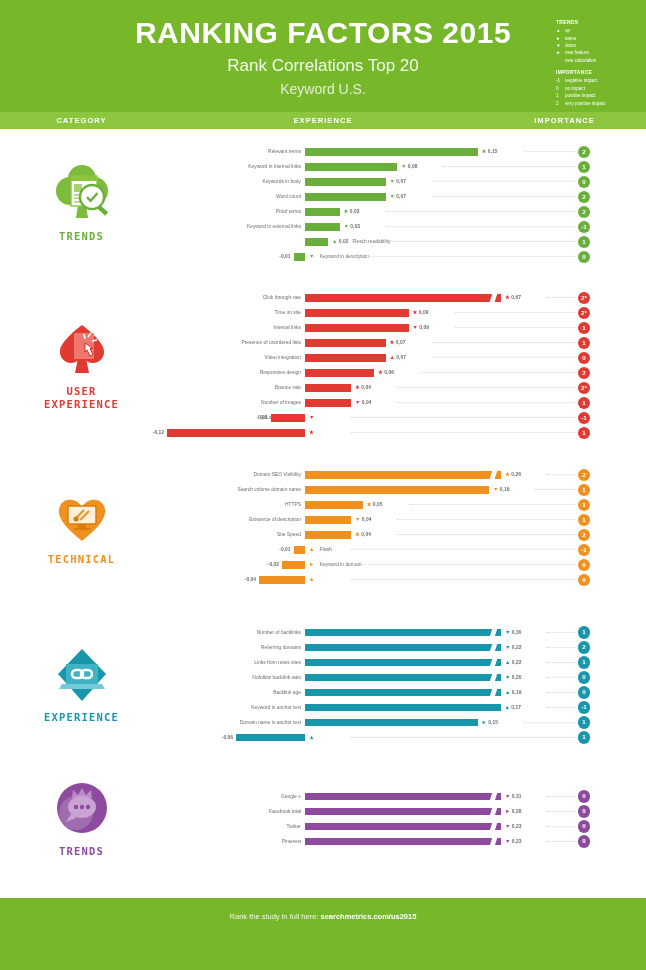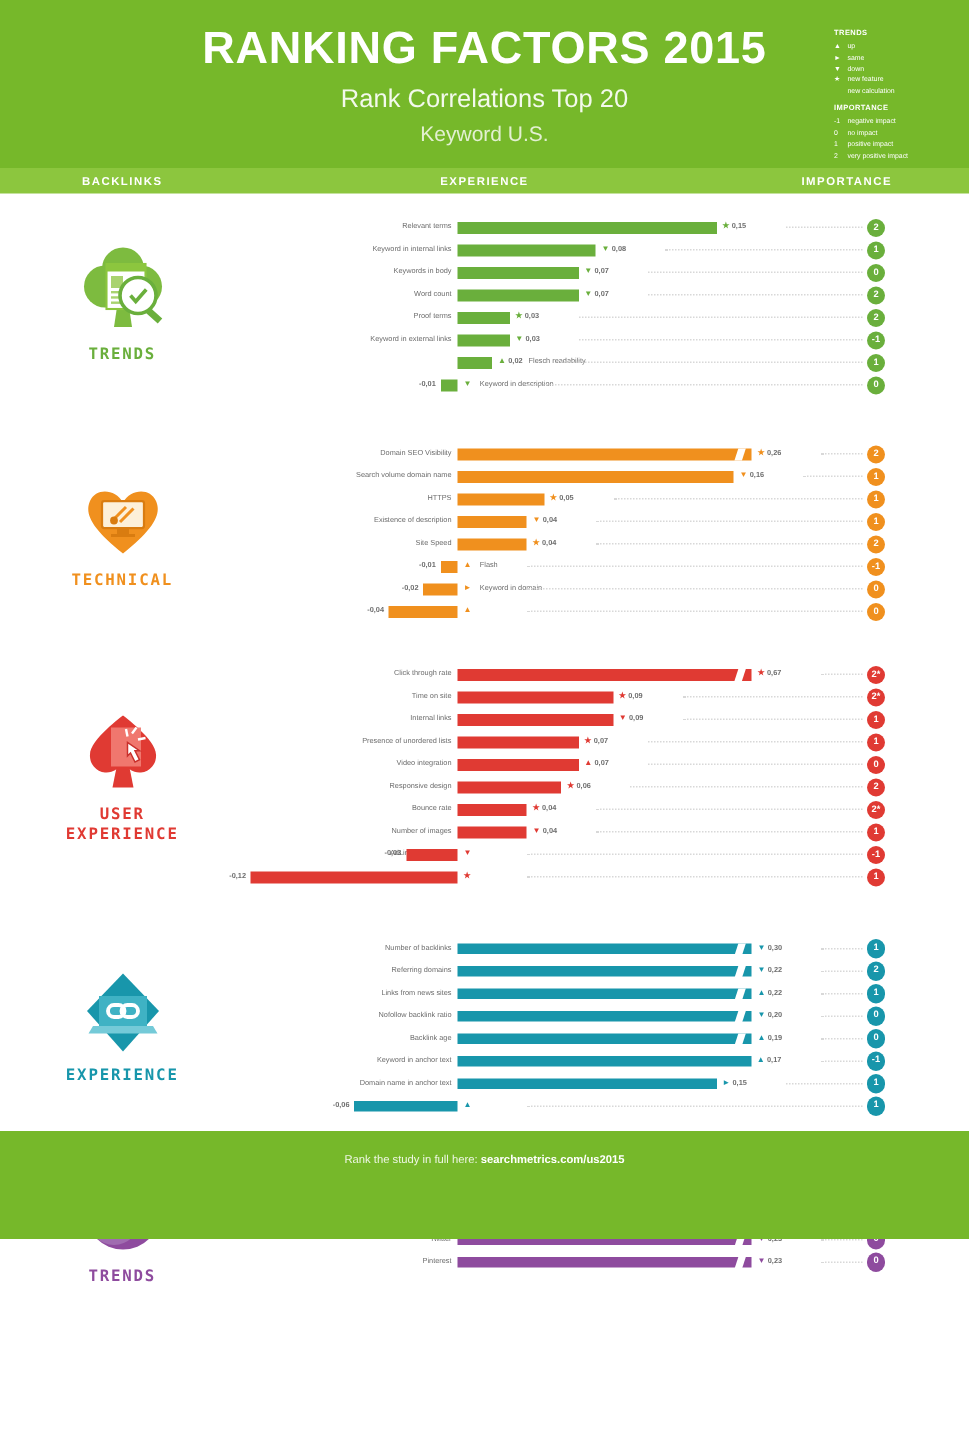--- a/index.html
+++ b/index.html
@@ -3,21 +3,21 @@
 <meta charset="utf-8">
 <style>
   * { box-sizing: border-box; margin: 0; padding: 0; }
   html, body { width: 646px; height: 970px; }
   body {
     font-family: "Liberation Sans", sans-serif;
     background: #ffffff;
     color: #333;
     overflow: hidden;
   }
-  .page { position: relative; width: 646px; height: 826px; background:#fff; }
+  .page { position: relative; width: 646px; height: 970px; background:#fff; }
 
   
   .header {
     position: relative;
     height: 112px;
     background: #76b82a;
     color: #fff;
     text-align: center;
   }
   .header h1 {
@@ -218,21 +218,21 @@
           <span>positive impact</span>
         </div>
         <div class="lg-row">
           <span class="lg-sym">2</span>
           <span>very positive impact</span>
         </div>
       </div>
   </div>
 
   <div class="colbar">
-    <div class="c1">BACKLINKS</div>
+    <div class="c1">CATEGORY</div>
     <div class="c2">EXPERIENCE</div>
     <div class="c3">IMPORTANCE</div>
   </div>
 
   <div id="sections-host">
       <div class="section" style="height:150px">
         <div class="cat">
           <div class="icon-wrap"><svg width="76" height="62" viewBox="0 0 76 62">
               <g fill="#7dbb3f">
                 <circle cx="26" cy="27" r="14"></circle>
@@ -321,112 +321,20 @@
             <div class="r-track">
               <div class="r-negval" style="right:355.5px">-0,01</div>
               <div class="bar" style="left:130.5px;width:11.5px;background:#6aaf3c"></div>
               <div class="r-value" style="left:146px"><span class="trend" style="color:#6aaf3c">▼</span><span class="inline-label">Keyword in description</span></div>
               <div class="dots" style="left:188px;width:224px"></div>
               <div class="badge" style="left:414.75px;background:#6aaf3c">0</div>
             </div>
           </div>
         </div>
       </div>
-      <div class="section" style="height:152px">
-        <div class="cat">
-          <div class="icon-wrap"><svg width="76" height="62" viewBox="0 0 76 62">
-              <path d="M38 54 C18 38 12 28 16 19 C20 10 33 11 38 20 C43 11 56 10 60 19 C64 28 58 38 38 54 Z" fill="#f0901e"></path>
-              <rect x="24" y="19" width="28" height="18" rx="1.5" fill="#fdf0d9" stroke="#d97c10" stroke-width="1.5"></rect>
-              <rect x="34" y="37" width="8" height="4" fill="#d97c10"></rect>
-              <rect x="30" y="41" width="16" height="2" fill="#d97c10"></rect>
-              <g stroke="#f0901e" stroke-width="2" fill="none">
-                <path d="M31 32 l9 -9"></path>
-                <path d="M45 24 l-9 9"></path>
-              </g>
-              <circle cx="32" cy="32" r="2.6" fill="#d97c10"></circle>
-            </svg></div>
-          <div class="cat-name" style="color:#f0901e">TECHNICAL</div>
-        </div>
-        <div class="rows" style="padding-top:16px">
-          <div class="row">
-            <div class="r-track">
-              <div class="r-label" style="right:345px">Domain SEO Visibility</div>
-              <div class="bar" style="left:142px;width:196px;background:#f0901e"></div>
-              <div style="position:absolute;left:328px;top:4px;width:5px;height:7.5px;background:#fff;transform:skewX(-18deg)"></div>
-              <div class="r-value" style="left:342px"><span class="trend" style="color:#f0901e">★</span><span>0,26</span></div>
-              <div class="dots" style="left:384px;width:28px"></div>
-              <div class="badge" style="left:414.75px;background:#f0901e">2</div>
-            </div>
-          </div>
-          <div class="row">
-            <div class="r-track">
-              <div class="r-label" style="right:345px">Search volume domain name</div>
-              <div class="bar" style="left:142px;width:184px;background:#f0901e"></div>
-              <div class="r-value" style="left:330px"><span class="trend" style="color:#f0901e">▼</span><span>0,16</span></div>
-              <div class="dots" style="left:372px;width:40px"></div>
-              <div class="badge" style="left:414.75px;background:#f0901e">1</div>
-            </div>
-          </div>
-          <div class="row">
-            <div class="r-track">
-              <div class="r-label" style="right:345px">HTTPS</div>
-              <div class="bar" style="left:142px;width:57.5px;background:#f0901e"></div>
-              <div class="r-value" style="left:203.5px"><span class="trend" style="color:#f0901e">★</span><span>0,05</span></div>
-              <div class="dots" style="left:245.5px;width:166.5px"></div>
-              <div class="badge" style="left:414.75px;background:#f0901e">1</div>
-            </div>
-          </div>
-          <div class="row">
-            <div class="r-track">
-              <div class="r-label" style="right:345px">Existence of description</div>
-              <div class="bar" style="left:142px;width:46px;background:#f0901e"></div>
-              <div class="r-value" style="left:192px"><span class="trend" style="color:#f0901e">▼</span><span>0,04</span></div>
-              <div class="dots" style="left:234px;width:178px"></div>
-              <div class="badge" style="left:414.75px;background:#f0901e">1</div>
-            </div>
-          </div>
-          <div class="row">
-            <div class="r-track">
-              <div class="r-label" style="right:345px">Site Speed</div>
-              <div class="bar" style="left:142px;width:46px;background:#f0901e"></div>
-              <div class="r-value" style="left:192px"><span class="trend" style="color:#f0901e">★</span><span>0,04</span></div>
-              <div class="dots" style="left:234px;width:178px"></div>
-              <div class="badge" style="left:414.75px;background:#f0901e">2</div>
-            </div>
-          </div>
-          <div class="row">
-            <div class="r-track">
-              <div class="r-negval" style="right:355.5px">-0,01</div>
-              <div class="bar" style="left:130.5px;width:11.5px;background:#f0901e"></div>
-              <div class="r-value" style="left:146px"><span class="trend" style="color:#f0901e">▲</span><span class="inline-label">Flash</span></div>
-              <div class="dots" style="left:188px;width:224px"></div>
-              <div class="badge" style="left:414.75px;background:#f0901e">-1</div>
-            </div>
-          </div>
-          <div class="row">
-            <div class="r-track">
-              <div class="r-negval" style="right:367px">-0,02</div>
-              <div class="bar" style="left:119px;width:23px;background:#f0901e"></div>
-              <div class="r-value" style="left:146px"><span class="trend" style="color:#f0901e">►</span><span class="inline-label">Keyword in domain</span></div>
-              <div class="dots" style="left:188px;width:224px"></div>
-              <div class="badge" style="left:414.75px;background:#f0901e">0</div>
-            </div>
-          </div>
-          <div class="row">
-            <div class="r-track">
-              <div class="r-label" style="right:345px">Domain is .com</div>
-              <div class="r-negval" style="right:390px">-0,04</div>
-              <div class="bar" style="left:96px;width:46px;background:#f0901e"></div>
-              <div class="r-value" style="left:146px"><span class="trend" style="color:#f0901e">▲</span></div>
-              <div class="dots" style="left:188px;width:224px"></div>
-              <div class="badge" style="left:414.75px;background:#f0901e">0</div>
-            </div>
-          </div>
-        </div>
-      </div>
       <div class="section" style="height:172px">
         <div class="cat">
           <div class="icon-wrap"><svg width="76" height="62" viewBox="0 0 76 62">
               <g fill="#e03a33">
                 <path d="M38 6 C38 6 16 22 16 32 A11 11 0 0 0 38 34 A11 11 0 0 0 60 32 C60 22 38 6 38 6 Z"></path>
                 <path d="M35 34 L41 34 L45 54 L31 54 Z"></path>
               </g>
               <rect x="30" y="14" width="20" height="26" fill="#f07a72" opacity=".95"></rect>
               <g stroke="#fff" stroke-width="1.6">
                 <path d="M44 18 l3 -4"></path>
@@ -526,20 +434,112 @@
               <div class="r-label" style="right:345px">Font size</div>
               <div class="r-negval" style="right:482px">-0,12</div>
               <div class="bar" style="left:4px;width:138px;background:#e03a33"></div>
               <div class="r-value" style="left:146px"><span class="trend" style="color:#e03a33">★</span></div>
               <div class="dots" style="left:188px;width:224px"></div>
               <div class="badge" style="left:414.75px;background:#e03a33">1</div>
             </div>
           </div>
         </div>
       </div>
+      <div class="section" style="height:152px">
+        <div class="cat">
+          <div class="icon-wrap"><svg width="76" height="62" viewBox="0 0 76 62">
+              <path d="M38 54 C18 38 12 28 16 19 C20 10 33 11 38 20 C43 11 56 10 60 19 C64 28 58 38 38 54 Z" fill="#f0901e"></path>
+              <rect x="24" y="19" width="28" height="18" rx="1.5" fill="#fdf0d9" stroke="#d97c10" stroke-width="1.5"></rect>
+              <rect x="34" y="37" width="8" height="4" fill="#d97c10"></rect>
+              <rect x="30" y="41" width="16" height="2" fill="#d97c10"></rect>
+              <g stroke="#f0901e" stroke-width="2" fill="none">
+                <path d="M31 32 l9 -9"></path>
+                <path d="M45 24 l-9 9"></path>
+              </g>
+              <circle cx="32" cy="32" r="2.6" fill="#d97c10"></circle>
+            </svg></div>
+          <div class="cat-name" style="color:#f0901e">TECHNICAL</div>
+        </div>
+        <div class="rows" style="padding-top:16px">
+          <div class="row">
+            <div class="r-track">
+              <div class="r-label" style="right:345px">Domain SEO Visibility</div>
+              <div class="bar" style="left:142px;width:196px;background:#f0901e"></div>
+              <div style="position:absolute;left:328px;top:4px;width:5px;height:7.5px;background:#fff;transform:skewX(-18deg)"></div>
+              <div class="r-value" style="left:342px"><span class="trend" style="color:#f0901e">★</span><span>0,26</span></div>
+              <div class="dots" style="left:384px;width:28px"></div>
+              <div class="badge" style="left:414.75px;background:#f0901e">2</div>
+            </div>
+          </div>
+          <div class="row">
+            <div class="r-track">
+              <div class="r-label" style="right:345px">Search volume domain name</div>
+              <div class="bar" style="left:142px;width:184px;background:#f0901e"></div>
+              <div class="r-value" style="left:330px"><span class="trend" style="color:#f0901e">▼</span><span>0,16</span></div>
+              <div class="dots" style="left:372px;width:40px"></div>
+              <div class="badge" style="left:414.75px;background:#f0901e">1</div>
+            </div>
+          </div>
+          <div class="row">
+            <div class="r-track">
+              <div class="r-label" style="right:345px">HTTPS</div>
+              <div class="bar" style="left:142px;width:57.5px;background:#f0901e"></div>
+              <div class="r-value" style="left:203.5px"><span class="trend" style="color:#f0901e">★</span><span>0,05</span></div>
+              <div class="dots" style="left:245.5px;width:166.5px"></div>
+              <div class="badge" style="left:414.75px;background:#f0901e">1</div>
+            </div>
+          </div>
+          <div class="row">
+            <div class="r-track">
+              <div class="r-label" style="right:345px">Existence of description</div>
+              <div class="bar" style="left:142px;width:46px;background:#f0901e"></div>
+              <div class="r-value" style="left:192px"><span class="trend" style="color:#f0901e">▼</span><span>0,04</span></div>
+              <div class="dots" style="left:234px;width:178px"></div>
+              <div class="badge" style="left:414.75px;background:#f0901e">1</div>
+            </div>
+          </div>
+          <div class="row">
+            <div class="r-track">
+              <div class="r-label" style="right:345px">Site Speed</div>
+              <div class="bar" style="left:142px;width:46px;background:#f0901e"></div>
+              <div class="r-value" style="left:192px"><span class="trend" style="color:#f0901e">★</span><span>0,04</span></div>
+              <div class="dots" style="left:234px;width:178px"></div>
+              <div class="badge" style="left:414.75px;background:#f0901e">2</div>
+            </div>
+          </div>
+          <div class="row">
+            <div class="r-track">
+              <div class="r-negval" style="right:355.5px">-0,01</div>
+              <div class="bar" style="left:130.5px;width:11.5px;background:#f0901e"></div>
+              <div class="r-value" style="left:146px"><span class="trend" style="color:#f0901e">▲</span><span class="inline-label">Flash</span></div>
+              <div class="dots" style="left:188px;width:224px"></div>
+              <div class="badge" style="left:414.75px;background:#f0901e">-1</div>
+            </div>
+          </div>
+          <div class="row">
+            <div class="r-track">
+              <div class="r-negval" style="right:367px">-0,02</div>
+              <div class="bar" style="left:119px;width:23px;background:#f0901e"></div>
+              <div class="r-value" style="left:146px"><span class="trend" style="color:#f0901e">►</span><span class="inline-label">Keyword in domain</span></div>
+              <div class="dots" style="left:188px;width:224px"></div>
+              <div class="badge" style="left:414.75px;background:#f0901e">0</div>
+            </div>
+          </div>
+          <div class="row">
+            <div class="r-track">
+              <div class="r-label" style="right:345px">Domain is .com</div>
+              <div class="r-negval" style="right:390px">-0,04</div>
+              <div class="bar" style="left:96px;width:46px;background:#f0901e"></div>
+              <div class="r-value" style="left:146px"><span class="trend" style="color:#f0901e">▲</span></div>
+              <div class="dots" style="left:188px;width:224px"></div>
+              <div class="badge" style="left:414.75px;background:#f0901e">0</div>
+            </div>
+          </div>
+        </div>
+      </div>
       <div class="section" style="height:163px">
         <div class="cat">
           <div class="icon-wrap"><svg width="76" height="62" viewBox="0 0 76 62">
               <path d="M38 4 L62 29 L38 56 L14 29 Z" fill="#1896ab"></path>
               <rect x="22" y="19" width="32" height="20" fill="#3fb2c4"></rect>
               <path d="M18 39 L58 39 L61 44 L15 44 Z" fill="#74cad8"></path>
               <g fill="none" stroke="#fff" stroke-width="2.6">
                 <rect x="28" y="25" width="11" height="8" rx="4"></rect>
                 <rect x="37" y="25" width="11" height="8" rx="4"></rect>
               </g>

